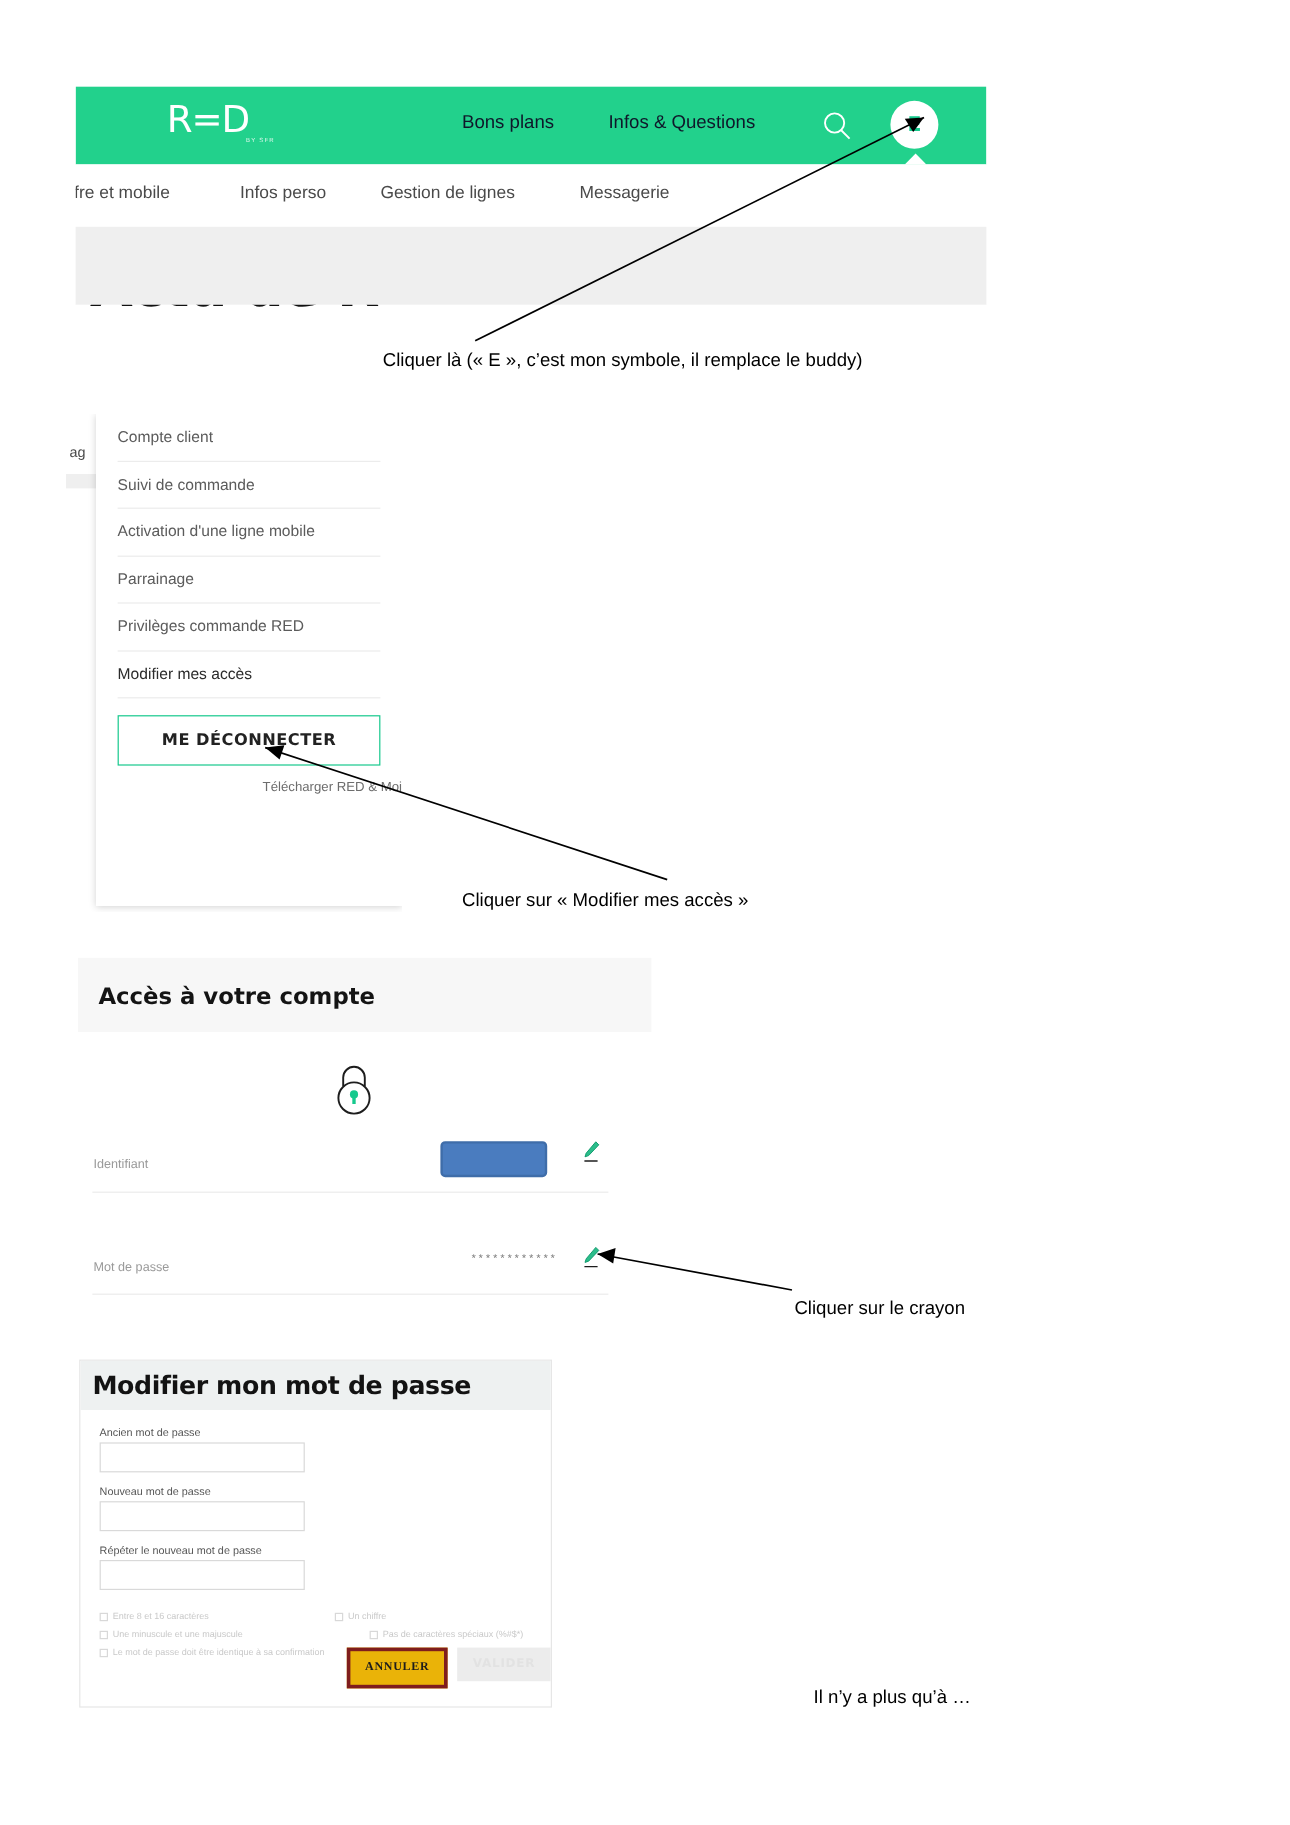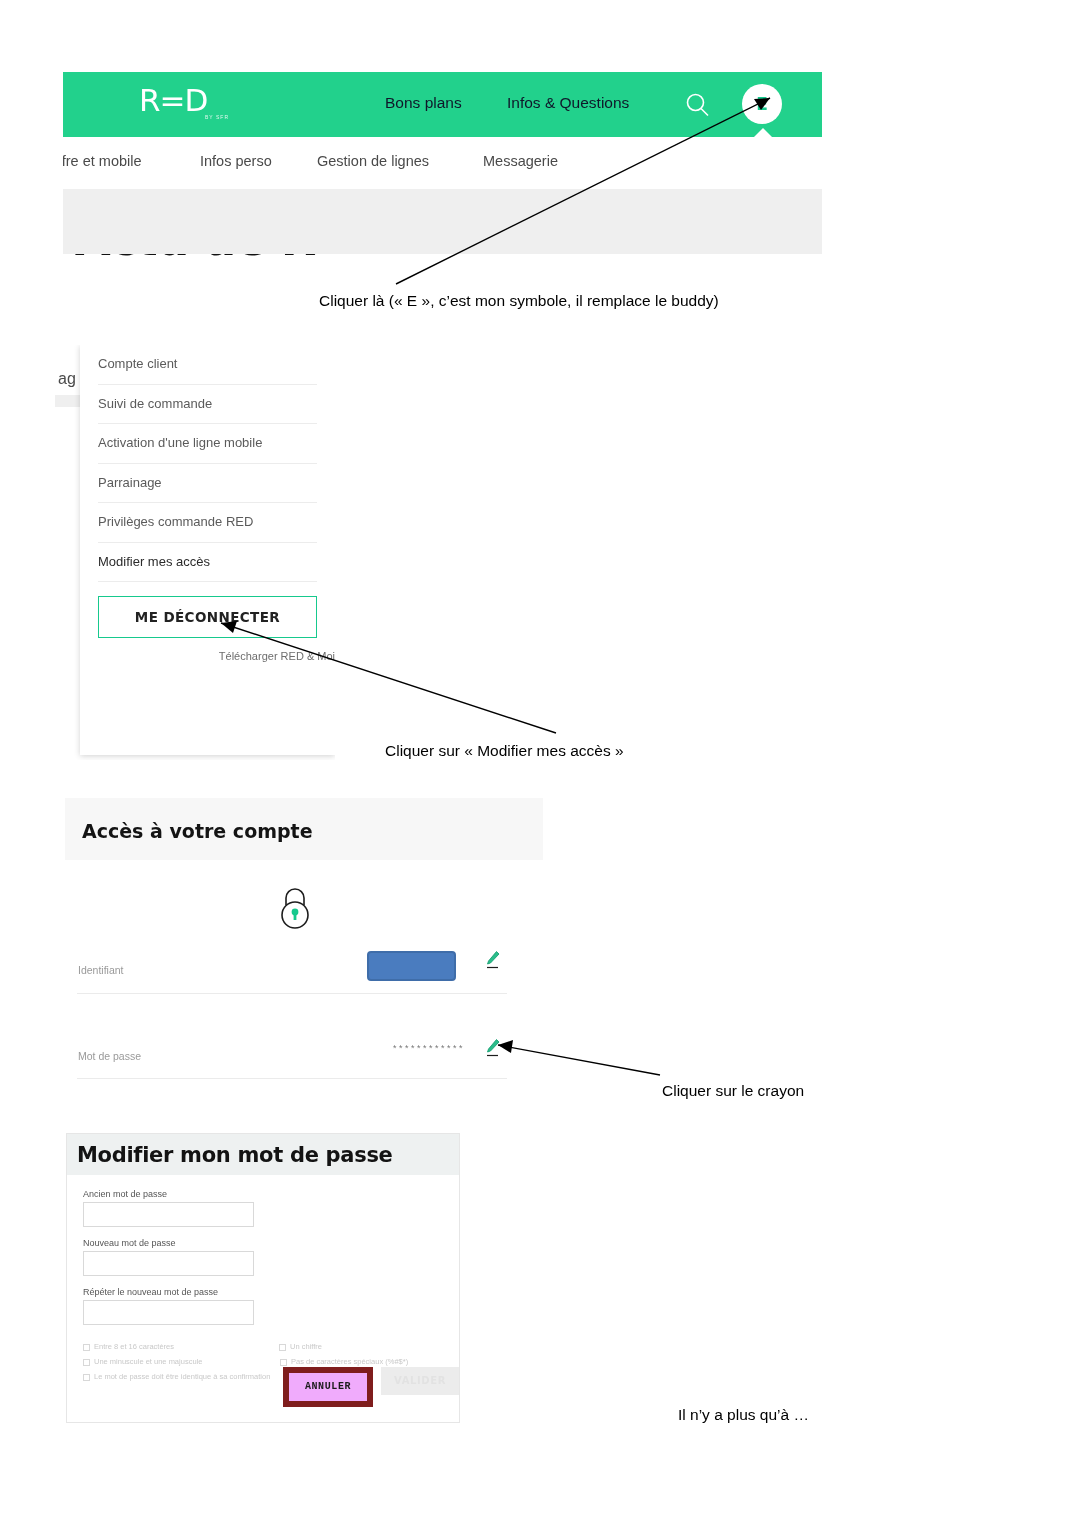--- a/index.html
+++ b/index.html
@@ -79,21 +79,21 @@
 
   
   #shot-dropdown{
     position:absolute;left:55px;top:345px;width:280px;height:415px;
     background:#ffffff;overflow:hidden;
   }
   #dd-behind{
     position:absolute;left:0;top:0;width:280px;height:415px;background:#ffffff;
   }
   #dd-behind-text{
-    position:absolute;left:3px;top:25px;color:#4a4a4a;font-size:16px;
+    position:absolute;left:3px;top:25px;color:#4a4a4a;font-size:12px;
   }
   #dd-behind-band{
     position:absolute;left:0;top:50px;width:280px;height:12px;background:#efefef;
   }
   #dd-panel{
     position:absolute;left:25px;top:0px;width:255px;height:410px;
     background:#ffffff;box-shadow:0 1px 6px rgba(0,0,0,.18);
   }
   #dd-head{
     height:62px;background:#f4f4f4;padding:11px 18px 0 18px;box-sizing:border-box;
@@ -174,26 +174,26 @@
   }
   #rules{position:relative;margin-top:6px;height:54px;}
   .rule{
     position:absolute;color:#c9c9c9;font-size:7.5px;white-space:nowrap;
   }
   .rule .box{
     display:inline-block;width:5px;height:5px;border:1px solid #d8d8d8;
     margin-right:4px;vertical-align:middle;
   }
   #rule-1{left:0;top:0;} #rule-2{left:0;top:15px;} #rule-3{left:0;top:30px;}
-  #rule-4{left:196px;top:0;} #rule-5{left:180px;top:15px;padding-left:17px;}
+  #rule-4{left:196px;top:0;} #rule-5{left:208px;top:15px;padding-left:17px;}
   #pwd-actions{position:absolute;right:0px;bottom:14px;display:flex;gap:8px;}
   #btn-annuler{
     width:78px;height:28px;line-height:28px;text-align:center;
-    border:6px solid #7f1d1d;color:#1c1c1c;font-weight:bold;font-size:10px;
-    font-family:Liberation Mono, monospace;letter-spacing:.6px;background:#f0abfc;
+    border:3px solid #7f1d1d;color:#1c1c1c;font-weight:bold;font-size:10px;
+    font-family:Liberation Serif, serif;letter-spacing:.6px;background:#eab308;
   }
   #btn-valider{
     width:78px;height:28px;line-height:28px;text-align:center;
     background:#ececec;color:#e2e2e2;font-weight:bold;font-size:10px;
     font-family:"DejaVu Sans",sans-serif;letter-spacing:.6px;
   }
 
   
   .annot{
     position:absolute;color:#000000;font-size:15.5px;

